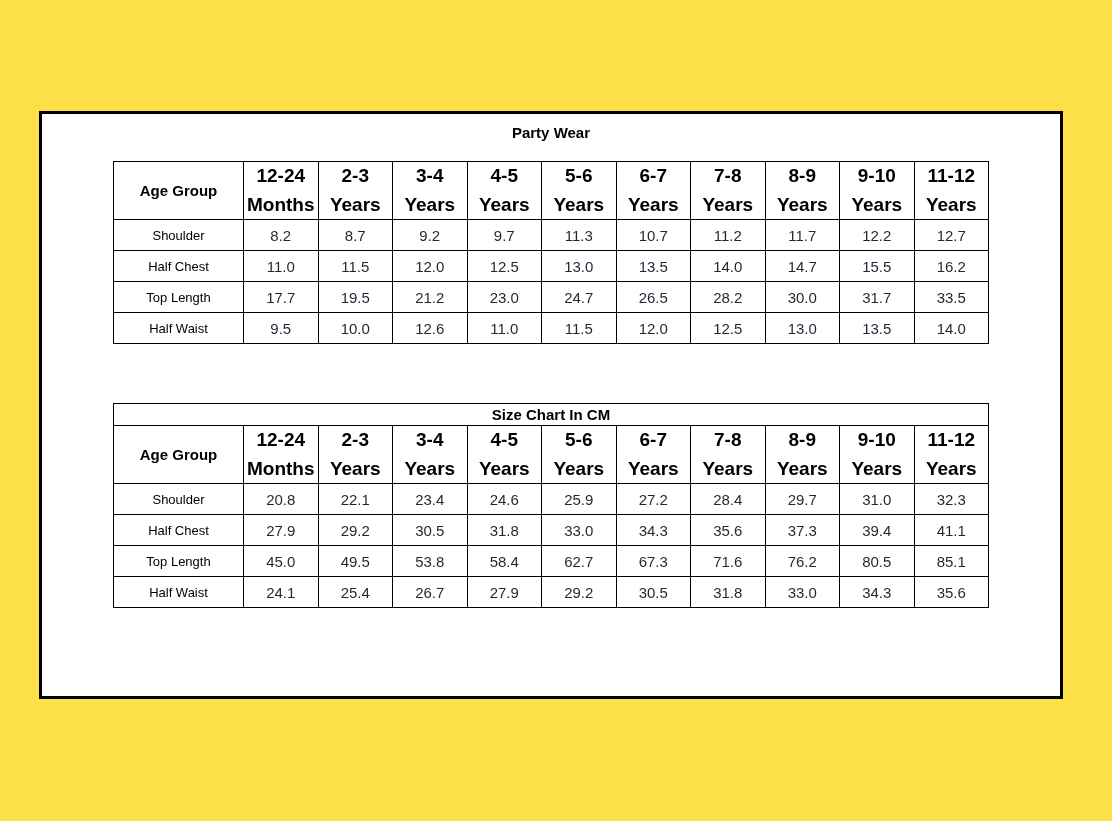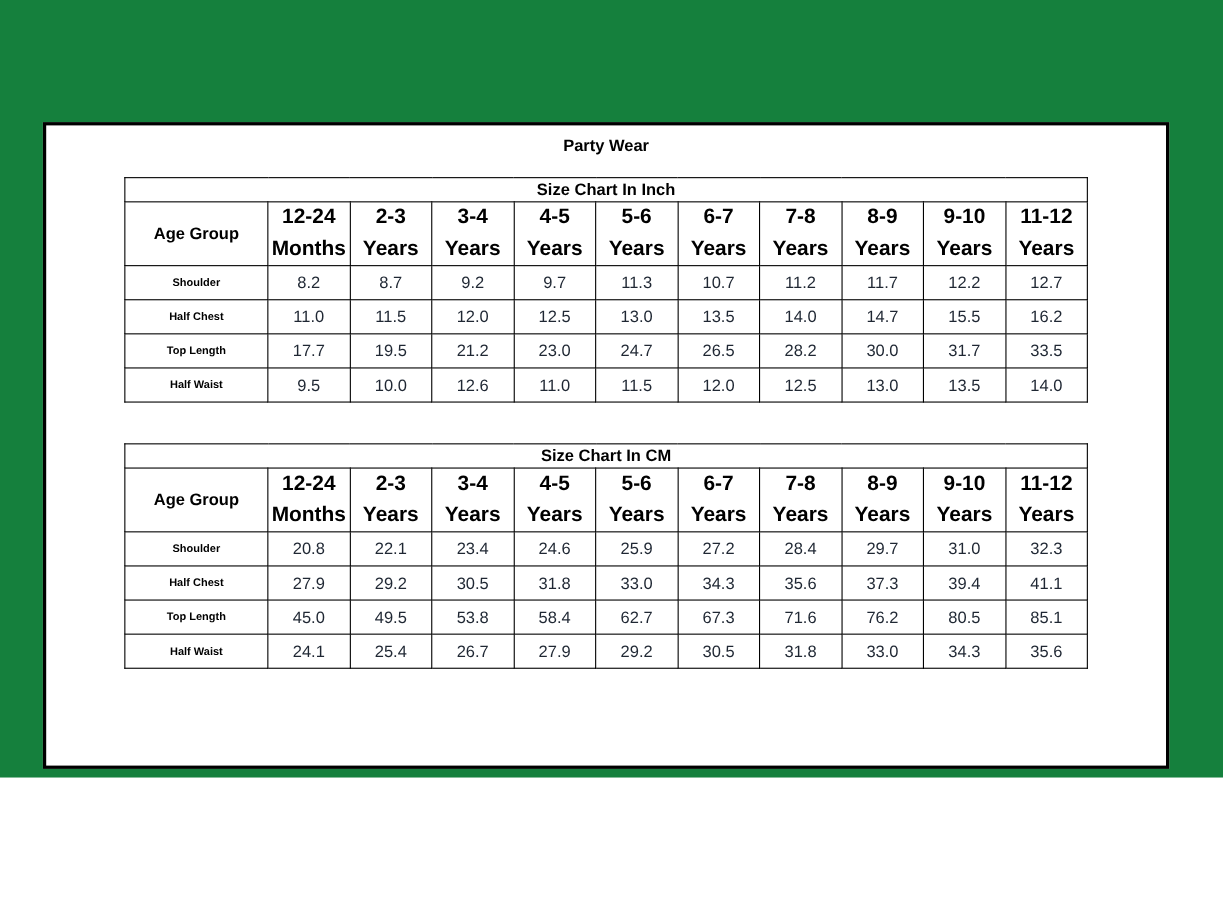--- a/index.html
+++ b/index.html
@@ -4,22 +4,22 @@
 <style>
   html, body {
     margin: 0;
     padding: 0;
     background: #ffffff;
     font-family: "Liberation Sans", sans-serif;
   }
   .canvas {
     position: relative;
     width: 1112px;
-    height: 707px;
-    background: #15803d;
+    height: 821px;
+    background: #fde047;
     overflow: hidden;
   }
   .frame {
     position: absolute;
     left: 39px;
     top: 111px;
     width: 1024px;
     height: 588px;
     border: 3px solid #000000;
     box-sizing: border-box;
@@ -63,22 +63,22 @@
   }
   th.col-head {
     height: 46px;
     font-size: 19px;
     font-weight: bold;
     color: #000000;
     line-height: 1.5;
   }
   th.row-label {
     height: 30px;
-    font-size: 10px;
-    font-weight: bold;
+    font-size: 13px;
+    font-weight: normal;
     color: #000000;
   }
   td.value-cell {
     height: 30px;
     font-size: 15px;
     font-weight: normal;
     color: #1f2733;
   }
   col.age-col { width: 130px; }
 </style>
@@ -98,23 +98,20 @@
             <col>
             <col>
             <col>
             <col>
             <col>
             <col>
             <col>
           </colgroup>
           <thead>
             <tr>
-              <th class="table-title" colspan="11">Size Chart In Inch</th>
-            </tr>
-            <tr>
               <th class="age-head">Age Group</th>
               <th class="col-head">
                 <div>12-24</div>
                 <div>Months</div>
               </th>
               <th class="col-head">
                 <div>2-3</div>
                 <div>Years</div>
               </th>
               <th class="col-head">

